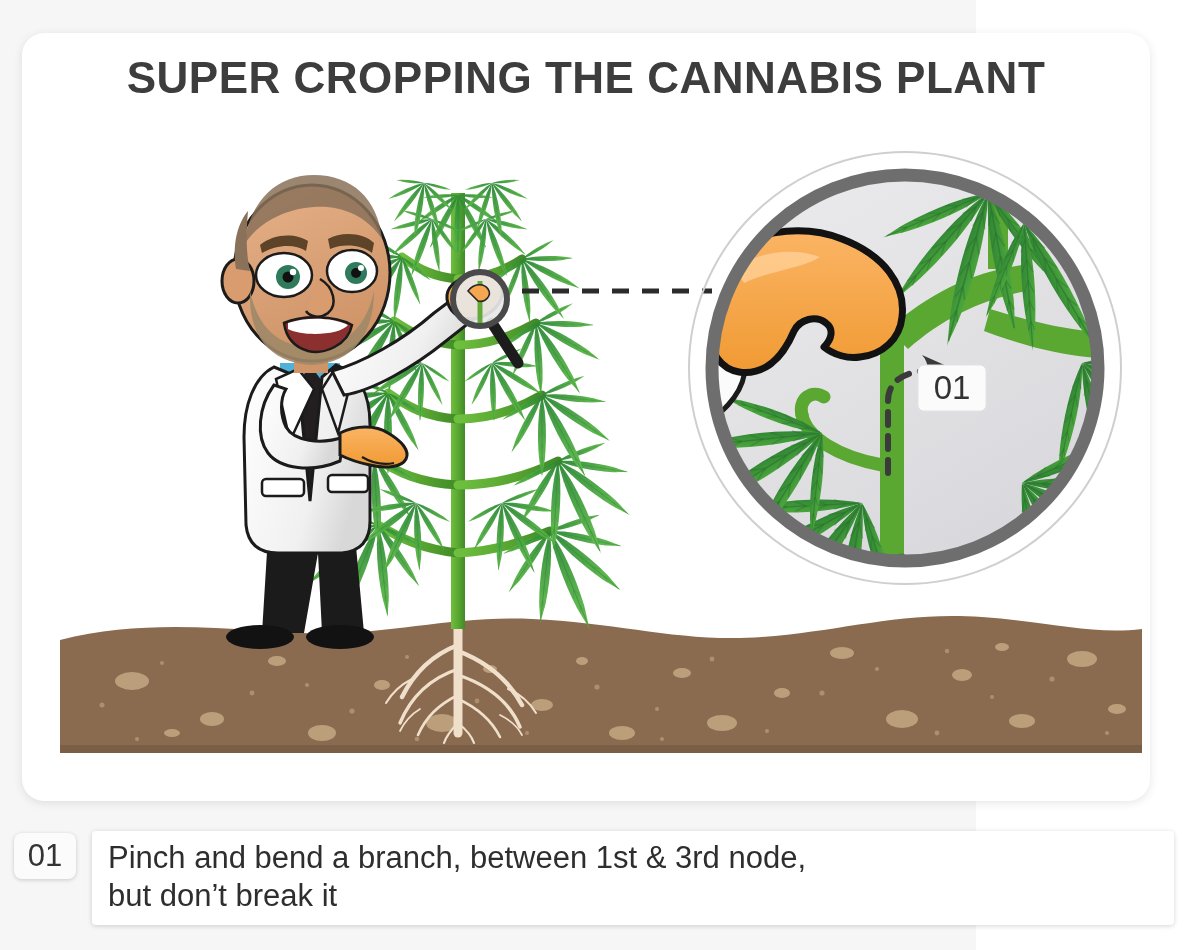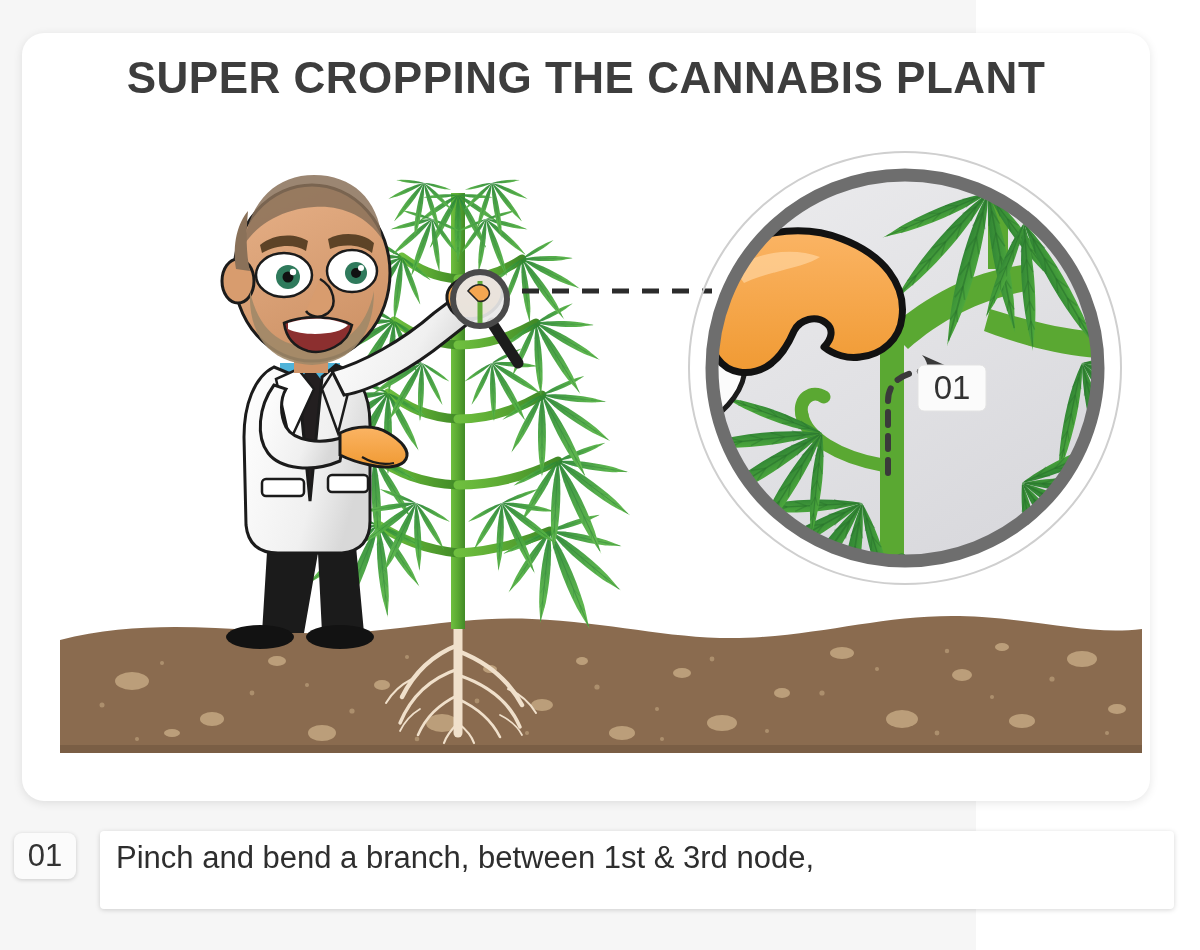--- a/index.html
+++ b/index.html
@@ -78,21 +78,21 @@
     display: flex;
     align-items: center;
     justify-content: center;
     font-size: 31px;
     color: #333333;
     flex: none;
     margin-top: 2px;
     font-family: "Liberation Sans", sans-serif;
   }
   #caption-text-box {
-    margin-left: 24px;
+    margin-left: 16px;
     flex: 1;
     min-height: 78px;
     background: #ffffff;
     border-radius: 4px;
     box-shadow: 0 1px 5px rgba(0,0,0,0.17);
     padding: 8px 16px 10px 16px;
     box-sizing: border-box;
   }
   .caption-line {
     font-size: 31px;
@@ -530,16 +530,17 @@
         </g>
       </g>
 
     </svg>
   </div>
 
   <div id="caption-row">
     <div id="caption-number">01</div>
     <div id="caption-text-box">
       <div class="caption-line">Pinch and bend a branch, between 1st &amp; 3rd node,</div>
+      <div class="caption-line">but don’t break it</div>
     </div>
   </div>
 
 </div>
 
 </body></html>

